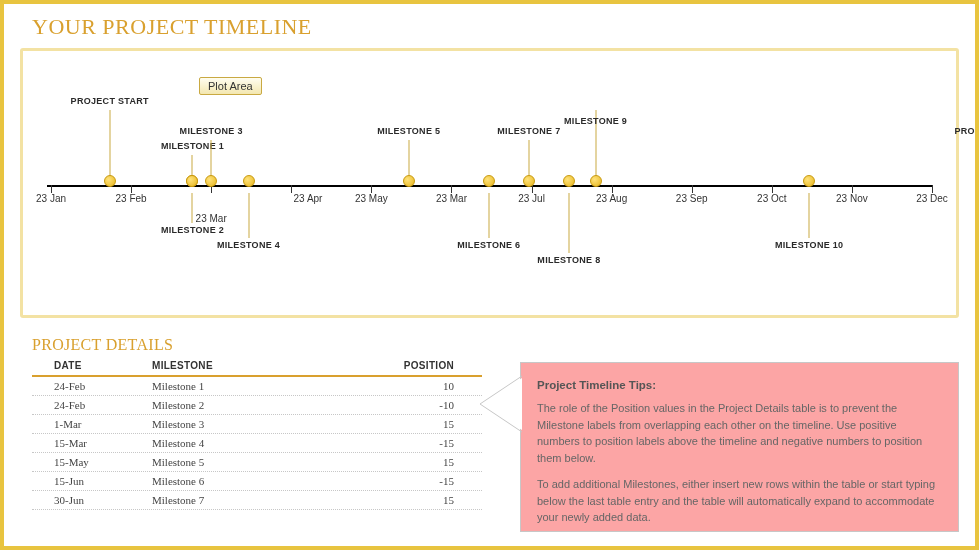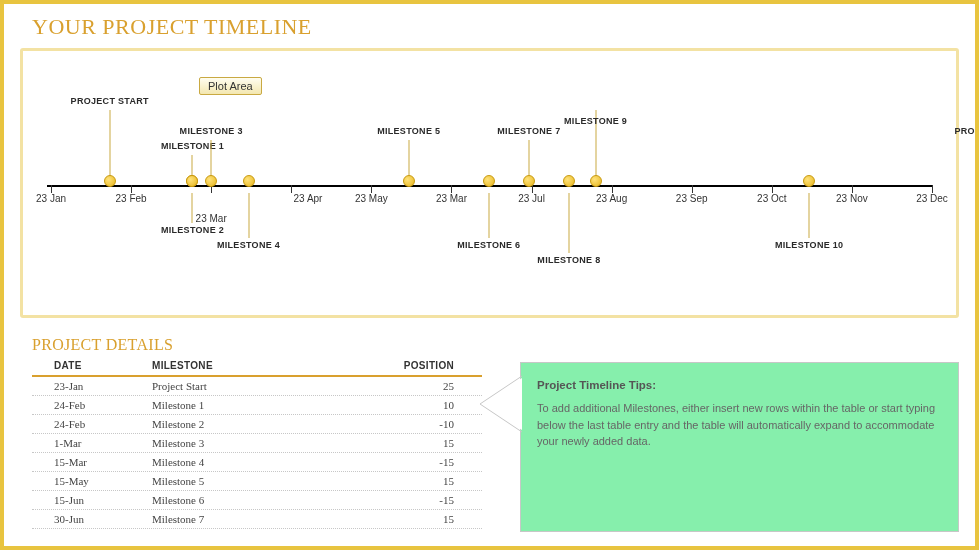--- a/index.html
+++ b/index.html
@@ -128,21 +128,21 @@
   }
   .cell-date { padding-left: 22px; }
   .cell-pos  { text-align: right; padding-right: 28px; }
   .tips-callout {
     flex: 1;
     position: relative;
     margin-top: 4px;
   }
   .tips-box {
     border: 1px solid #c7c7c7;
-    background: #86efac;
+    background: #fca5a5;
     padding: 14px 16px 16px 16px;
     font-size: 11px;
     color: #666;
     line-height: 1.5;
     height: 170px;
   }
   .tips-box b {
     color: #555;
     display: block;
     margin-bottom: 6px;
@@ -232,25 +232,20 @@
 
 <div class="lower">
   <div class="details-table">
     <div class="thead">
       <div class="cell-date">DATE</div>
       <div class="cell-ms">MILESTONE</div>
       <div class="cell-pos">POSITION</div>
     </div>
     <div id="tbody">
         <div class="trow">
-          <div class="cell-date">23-Jan</div>
-          <div class="cell-ms">Project Start</div>
-          <div class="cell-pos">25</div>
-        </div>
-        <div class="trow">
           <div class="cell-date">24-Feb</div>
           <div class="cell-ms">Milestone 1</div>
           <div class="cell-pos">10</div>
         </div>
         <div class="trow">
           <div class="cell-date">24-Feb</div>
           <div class="cell-ms">Milestone 2</div>
           <div class="cell-pos">-10</div>
         </div>
         <div class="trow">
@@ -281,16 +276,17 @@
       </div>
   </div>
 
   <div class="tips-callout">
     <svg class="callout-tail" viewBox="0 0 42 60">
       <path d="M42 0 L0 28 L42 56" fill="none" stroke="#c7c7c7" stroke-width="1"></path>
       <path d="M42 2 L4 28 L42 54" fill="#fff" stroke="none"></path>
     </svg>
     <div class="tips-box">
       <b>Project Timeline Tips:</b>
+      <p>The role of the Position values in the Project Details table is to prevent the Milestone labels from overlapping each other on the timeline. Use positive numbers to position labels above the timeline and negative numbers to position them below.</p>
       <p>To add additional Milestones, either insert new rows within the table or start typing below the last table entry and the table will automatically expand to accommodate your newly added data.</p>
     </div>
   </div>
 </div>
 
 </body></html>

